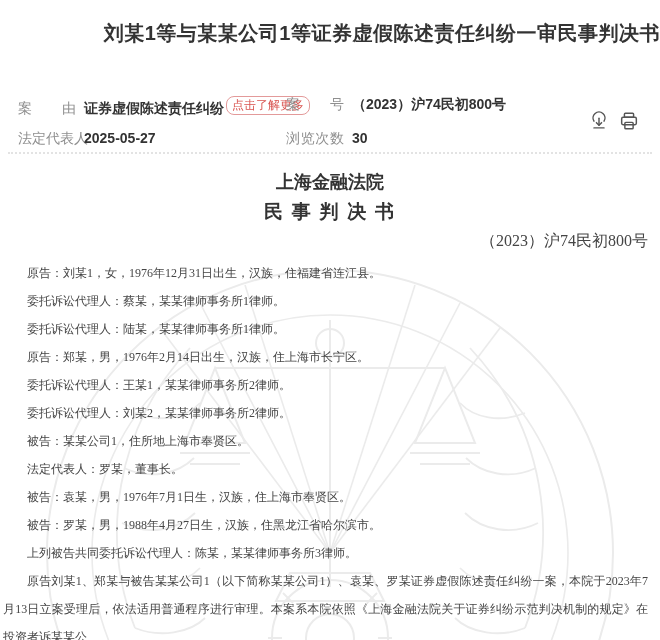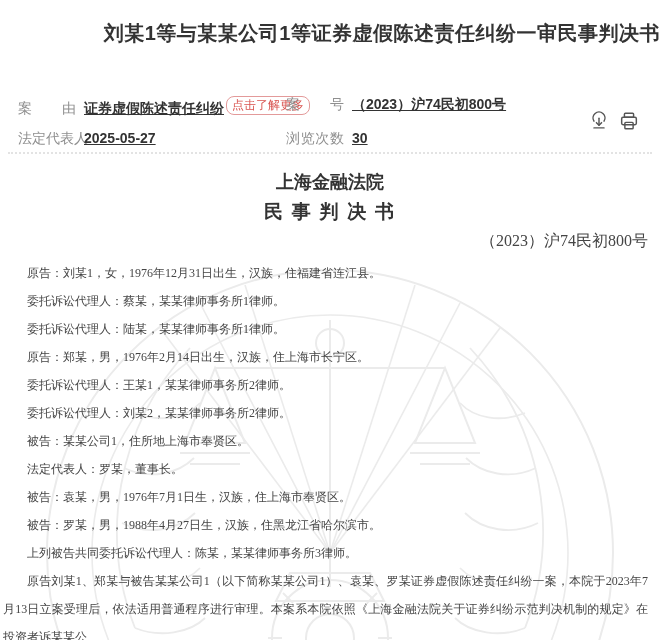--- a/index.html
+++ b/index.html
@@ -36,21 +36,21 @@
   .meta-item { white-space: nowrap; color: #333; }
   .meta-label {
     display: inline-block;
     width: 58px;
     color: #8f8f8f;
     text-align: justify;
     text-align-last: justify;
     margin-right: 8px;
     font-weight: 400;
   }
-  .meta-value { color: #333; font-weight: 700; text-decoration: underline; }
+  .meta-value { color: #333; font-weight: 700; }
   .more-badge {
     display: inline-block;
     margin-left: 2px;
     vertical-align: 4px;
     font-size: 12px;
     font-weight: 400;
     color: #d9534f;
     border: 1px solid #e39a9a;
     border-radius: 8px;
     padding: 0 5px;

